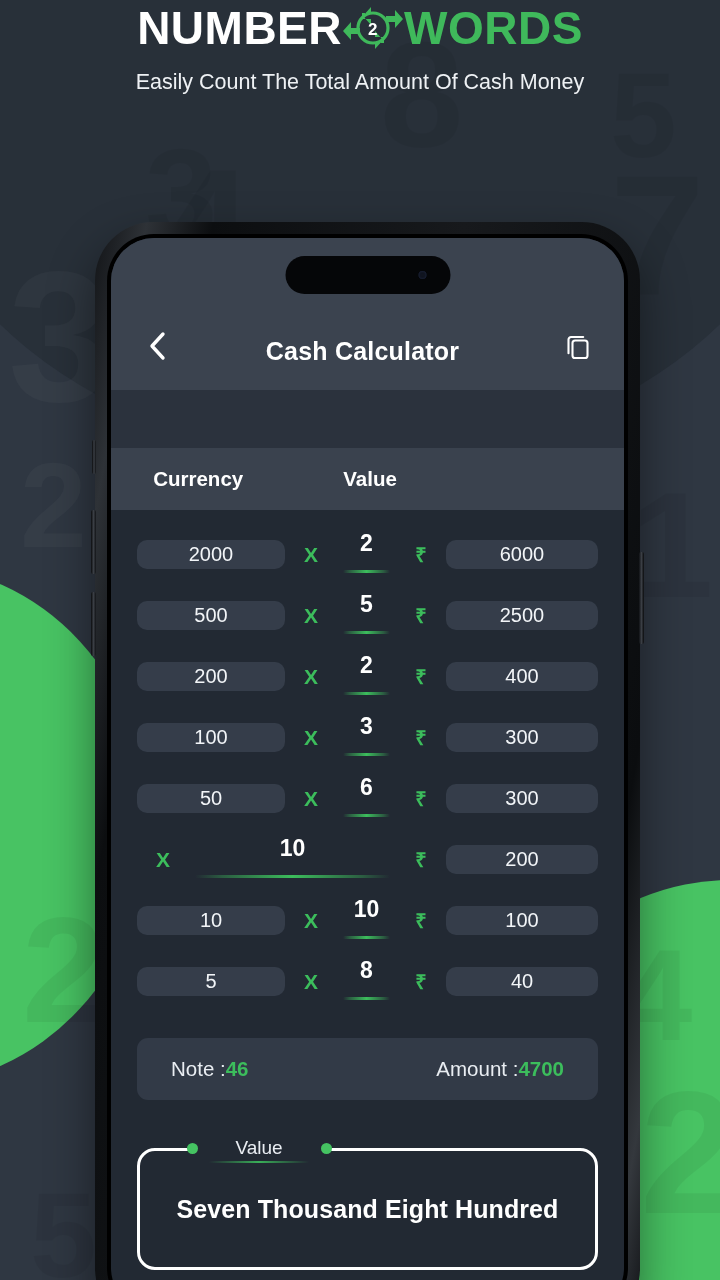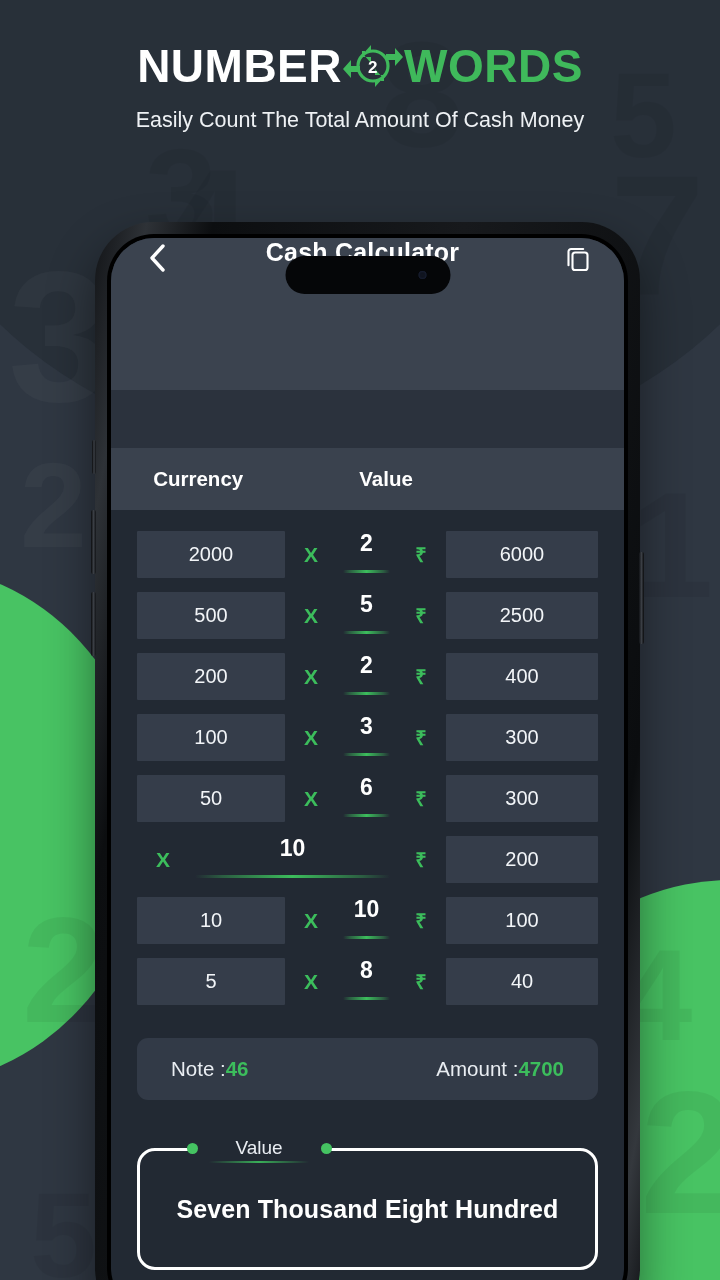--- a/index.html
+++ b/index.html
@@ -44,21 +44,20 @@
     font-weight:700;
     color:rgba(255,255,255,0.030);
     line-height:1;
     user-select:none;
   }
   .bg-digit.dark{ color:rgba(0,0,0,0.055); }
 
   
   .hero{ position:absolute; top:0; left:0; width:720px; text-align:center; }
   .hero-title{
-    margin-top:38px;
     font-size:46px; font-weight:700; letter-spacing:0.5px;
     display:flex; align-items:center; justify-content:center; gap:2px;
     white-space:nowrap;
   }
   .ht-1{ color:#ffffff; }
   .ht-2{ color:#3fb95b; }
   .logo-mark{ width:62px; height:56px; margin:0 -2px; display:block; }
   .hero-sub{
     margin-top:14px;
     font-size:21.5px; color:#eef1f4; font-weight:400;
@@ -107,21 +106,21 @@
     position:absolute; right:24px; top:50%; transform:translateY(-50%);
     width:8px; height:8px; border-radius:50%;
     background:#10141f; box-shadow:inset 0 0 2px #263050;
   }
 
   
   .appbar{
     position:relative;
     height:152px;
     background:#3b434f;
-    display:flex; align-items:flex-start;
+    display:flex; align-items:flex-end;
     padding:0 26px 24px 26px;
   }
   .back-btn{
     width:40px; height:40px; display:flex; align-items:center; justify-content:center;
     cursor:pointer; flex:0 0 auto;
   }
   .appbar-title{
     flex:1 1 auto; text-align:center;
     color:#ffffff; font-size:25px; font-weight:700;
     letter-spacing:.2px; margin-left:-10px;
@@ -129,38 +128,38 @@
   .copy-btn{
     width:40px; height:40px; display:flex; align-items:center; justify-content:center;
     cursor:pointer; flex:0 0 auto;
   }
 
   .gap-band{ height:58px; background:#2b323d; }
 
   .col-head{
     height:62px; background:#3a424e;
     display:flex; align-items:center;
-    color:#ffffff; font-size:20.5px; font-weight:700;gap:16px;
+    color:#ffffff; font-size:20.5px; font-weight:700;
   }
   .ch-currency{ width:34%; text-align:center; }
   .ch-value   { width:33%; text-align:center; }
   .ch-amount  { width:33%; text-align:center; }
 
   
   .rows{
     background:#222933;
     padding:14px 26px 0 26px;
   }
   .row{
     display:flex; align-items:center;
     height:61px;
   }
   .pill{
-    width:148px; height:47px;
-    background:#353d4a; border-radius:1px;
+    width:148px; height:29px;
+    background:#353d4a; border-radius:10px;
     display:flex; align-items:center; justify-content:center;
     color:#f2f5f8; font-size:20px; font-weight:400;
   }
   .pill.amount{ width:152px; }
   .x-mark{
     width:52px; text-align:center;
     color:#3cbd5c; font-size:21px; font-weight:700;
   }
   .val-wrap{
     flex:1 1 auto; position:relative;

